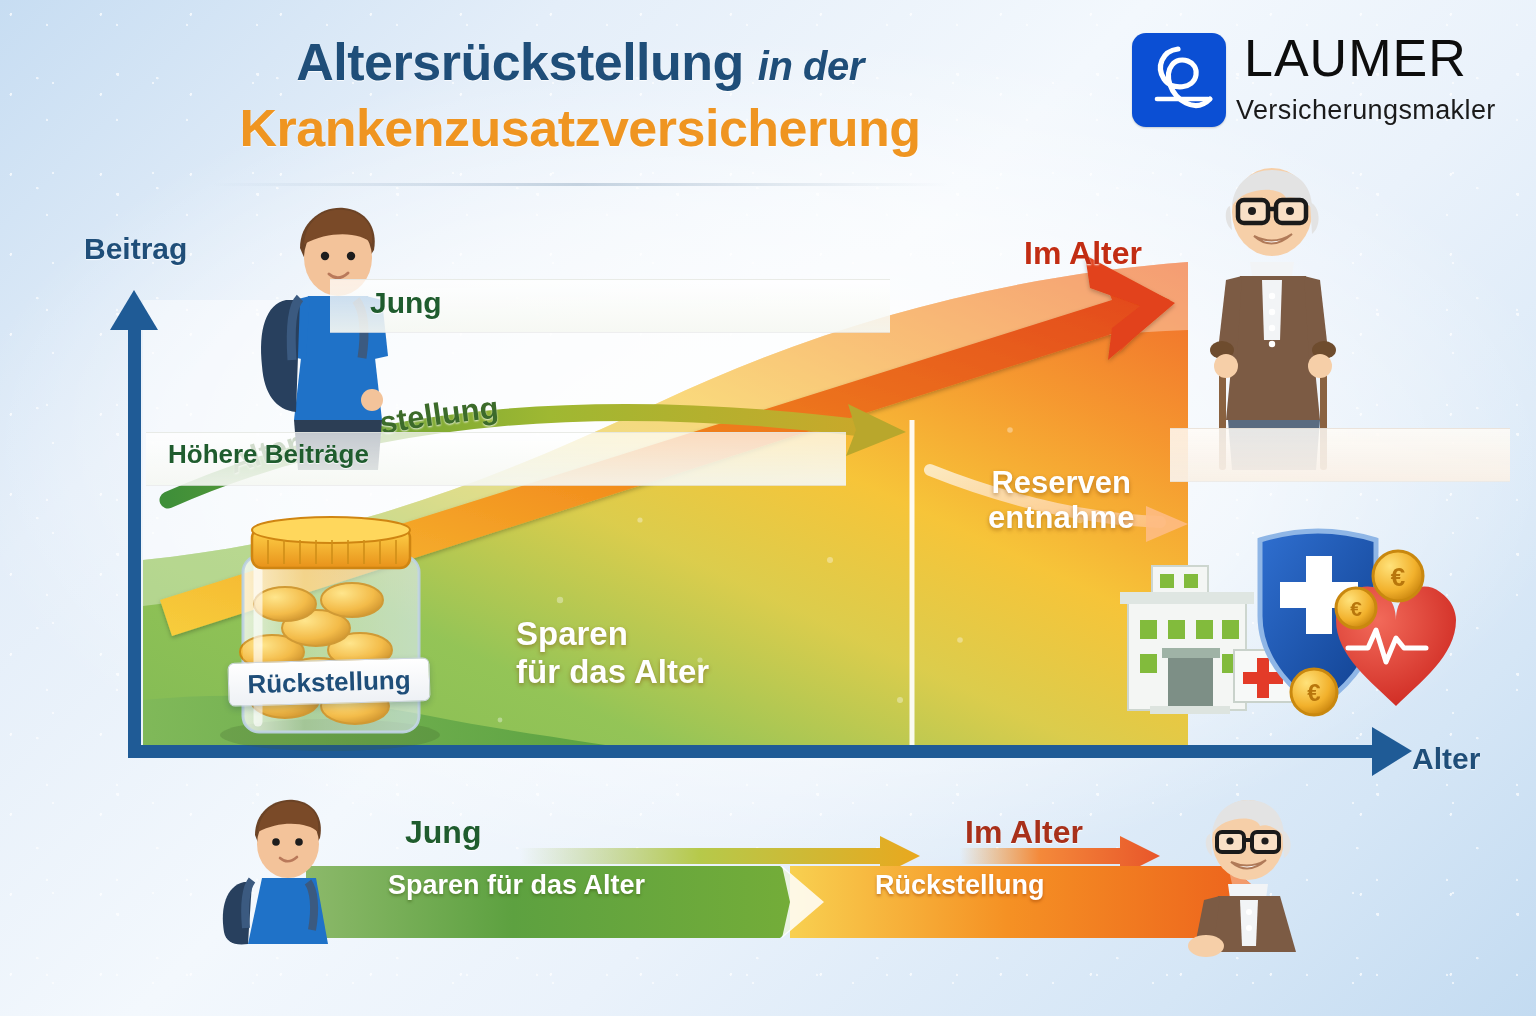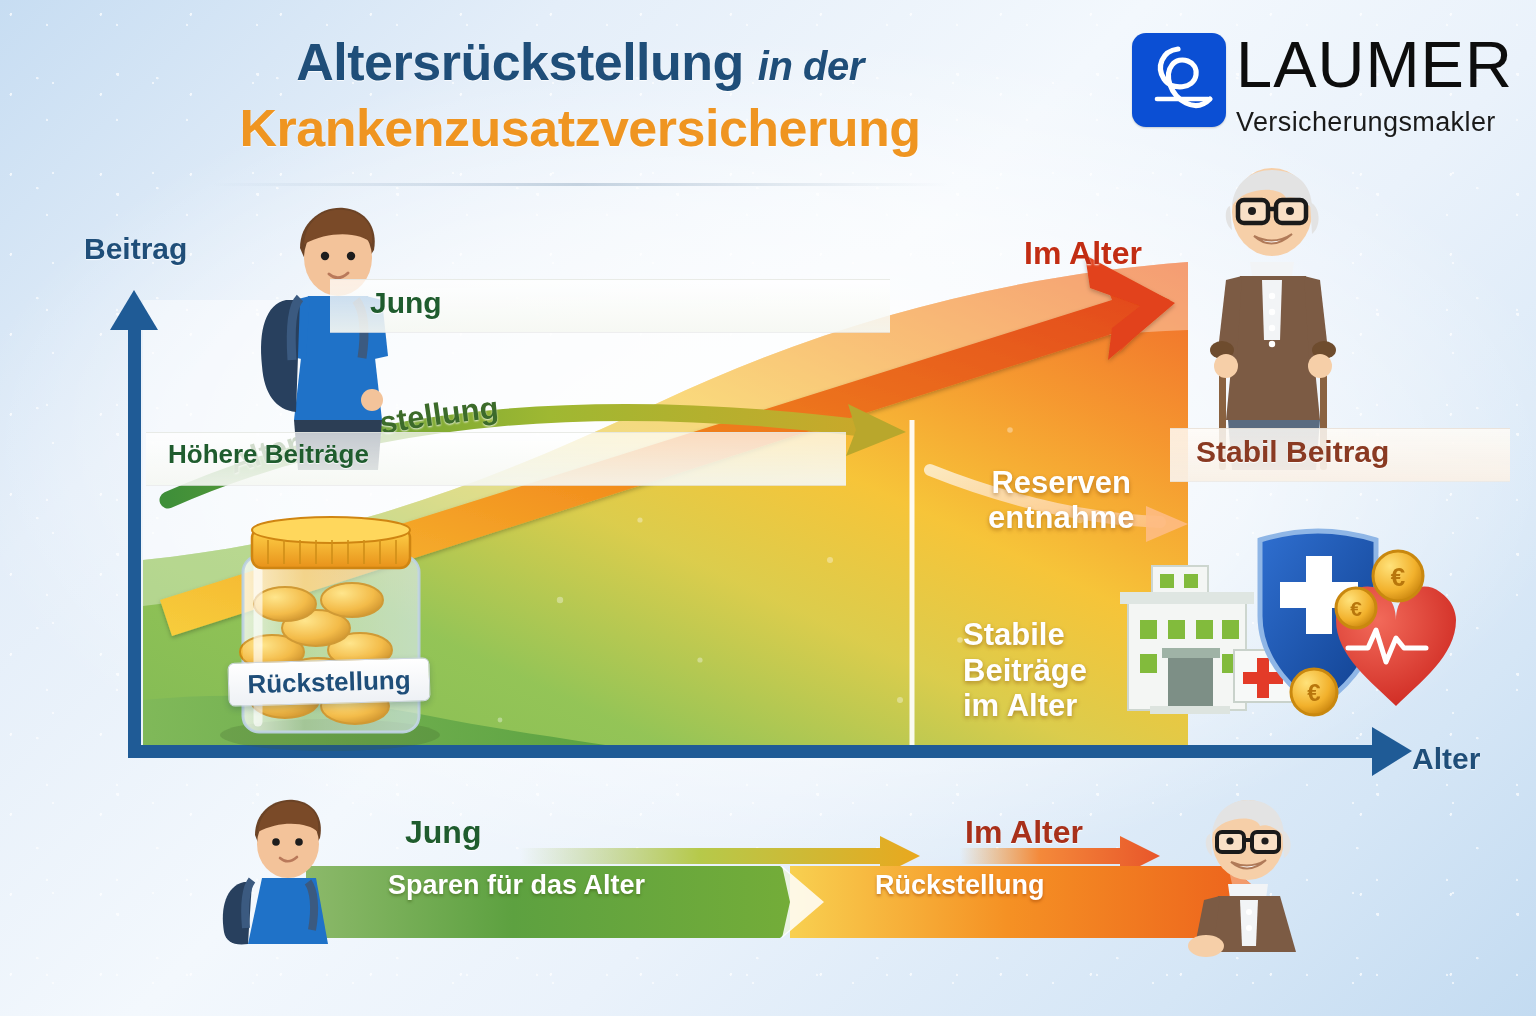--- a/index.html
+++ b/index.html
@@ -30,21 +30,21 @@
   #title .l2{font-size:52px;font-weight:bold;color:#ef9521;letter-spacing:-.5px;
              text-shadow:0 1px 1px rgba(255,255,255,.8);line-height:1.06;margin-top:12px;}
   #title-rule{position:absolute;left:210px;top:183px;width:740px;height:3px;
      background:linear-gradient(90deg,rgba(31,78,121,0) 0%,rgba(31,78,121,.22) 50%,rgba(31,78,121,0) 100%);border-radius:2px;}
 
   
   #logo{position:absolute;left:1132px;top:33px;display:flex;align-items:flex-start;}
   #logo-mark{width:94px;height:94px;border-radius:14px;background:#0b4fd4;
      position:relative;flex:0 0 auto;box-shadow:0 1px 2px rgba(0,0,0,.18);}
   #logo-text{margin-left:10px;padding-top:2px;}
-  #logo-text .big{font-size:65px;line-height:.92;color:#0d0d0d;letter-spacing:1px;font-weight:normal;}
+  #logo-text .big{font-size:52px;line-height:.92;color:#0d0d0d;letter-spacing:1px;font-weight:normal;margin-left:8px;}
   #logo-text .small{font-size:27px;color:#1a1a1a;letter-spacing:.4px;margin-top:12px;}
 
   
   #axis-y-label{position:absolute;left:84px;top:232px;font-size:30px;font-weight:bold;
      color:#1f4e79;text-shadow:0 1px 1px rgba(255,255,255,.85);}
   #axis-x-label{position:absolute;left:1412px;top:742px;font-size:30px;font-weight:bold;
      color:#1f4e79;text-shadow:0 1px 1px rgba(255,255,255,.85);}
 
   
   .band{position:absolute;height:52px;
@@ -433,35 +433,33 @@
       <ellipse cx="1206" cy="946" rx="18" ry="11" fill="#f6cfa8"></ellipse>
     </g>
   </svg>
 
   <div class="band" id="band-jung"></div>
   <div class="band" id="band-hoehere"></div>
   <div class="band" id="band-stabil"></div>
 
   <div id="lbl-jung" class="txt green-txt" style="font-size:30px;font-weight:bold;">Jung</div>
   <div id="lbl-hoehere" class="txt green-txt" style="font-size:26px;font-weight:bold;text-align:right;">Höhere Beiträge</div>
-  <div id="lbl-stabil" class="txt brown-txt" style="font-size:30px;font-weight:bold;">Stabil Beitrag</div>
 
   <div class="im-alter-top">Im Alter</div>
 
   <div class="white-lbl" id="lbl-reserven">
     <div>Reserven</div>
     <div>entnahme</div>
   </div>
 
-
-  <div class="white-lbl" id="lbl-stabile">
-    <div>Stabile</div>
-    <div>Beiträge</div>
-    <div>im Alter</div>
-  </div>
+  <div class="white-lbl" id="lbl-sparen">
+    <div>Sparen</div>
+    <div>für das Alter</div>
+  </div>
+
 
   <div id="jar-tag">
     <span>Rückstellung</span>
   </div>
 
   <div id="ribbon">
     <div id="rb-jung">Jung</div>
     <div id="rb-imalter">Im Alter</div>
     <div id="rb-sparen">Sparen für das Alter</div>
     <div id="rb-rueck">Rückstellung</div>

